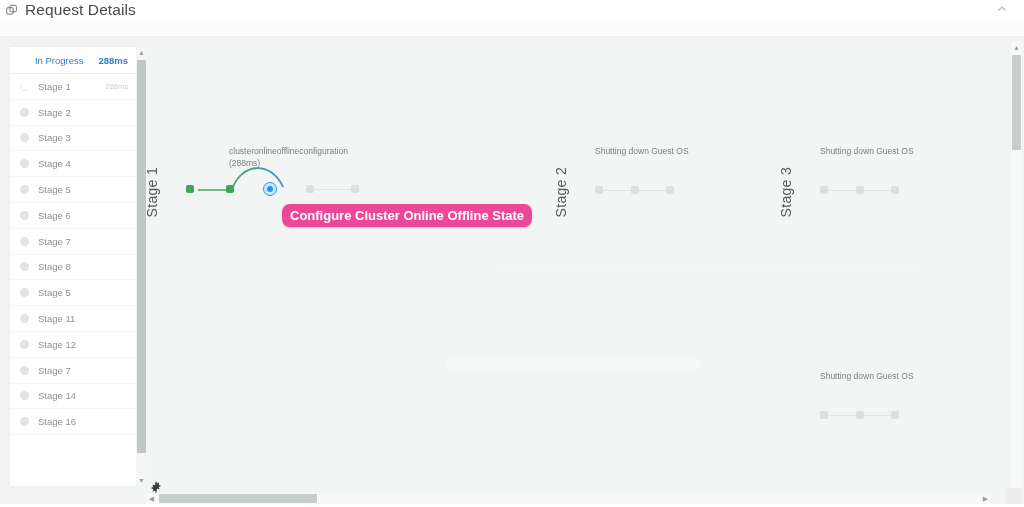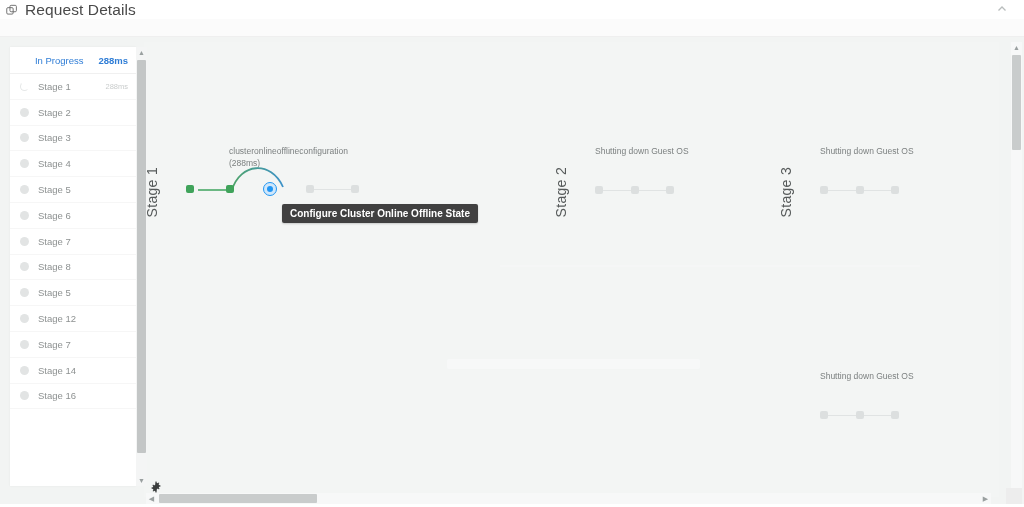--- a/index.html
+++ b/index.html
@@ -218,26 +218,26 @@
   }
   .edge {
     position: absolute;
     height: 2px;
     background: #6bb883;
   }
   .edge.faded { background: #e0e3e3; height: 1px; }
 
   .tooltip {
     position: absolute;
-    background: #404040;
+    background: #ec4899;
     color: #ffffff;
-    font-size: 10px;
+    font-size: 13px;
     font-weight: 600;
     padding: 4px 8px;
-    border-radius: 2px;
+    border-radius: 8px;
     white-space: nowrap;
     box-shadow: 0 1px 2px rgba(0,0,0,.18);
   }
 
   
   .vscroll {
     position: absolute;
     right: 2px; top: 5px;
     width: 11px; height: 455px;
     background: #f7f8f8;
@@ -445,20 +445,25 @@
         <span class="stage-name">Stage 8</span>
         <span class="stage-time"></span>
       </div>
       <div class="stage-row">
         <div class="stage-bullet"></div>
         <span class="stage-name">Stage 5</span>
         <span class="stage-time"></span>
       </div>
       <div class="stage-row">
         <div class="stage-bullet"></div>
+        <span class="stage-name">Stage 11</span>
+        <span class="stage-time"></span>
+      </div>
+      <div class="stage-row">
+        <div class="stage-bullet"></div>
         <span class="stage-name">Stage 12</span>
         <span class="stage-time"></span>
       </div>
       <div class="stage-row">
         <div class="stage-bullet"></div>
         <span class="stage-name">Stage 7</span>
         <span class="stage-time"></span>
       </div>
       <div class="stage-row">
         <div class="stage-bullet"></div>

